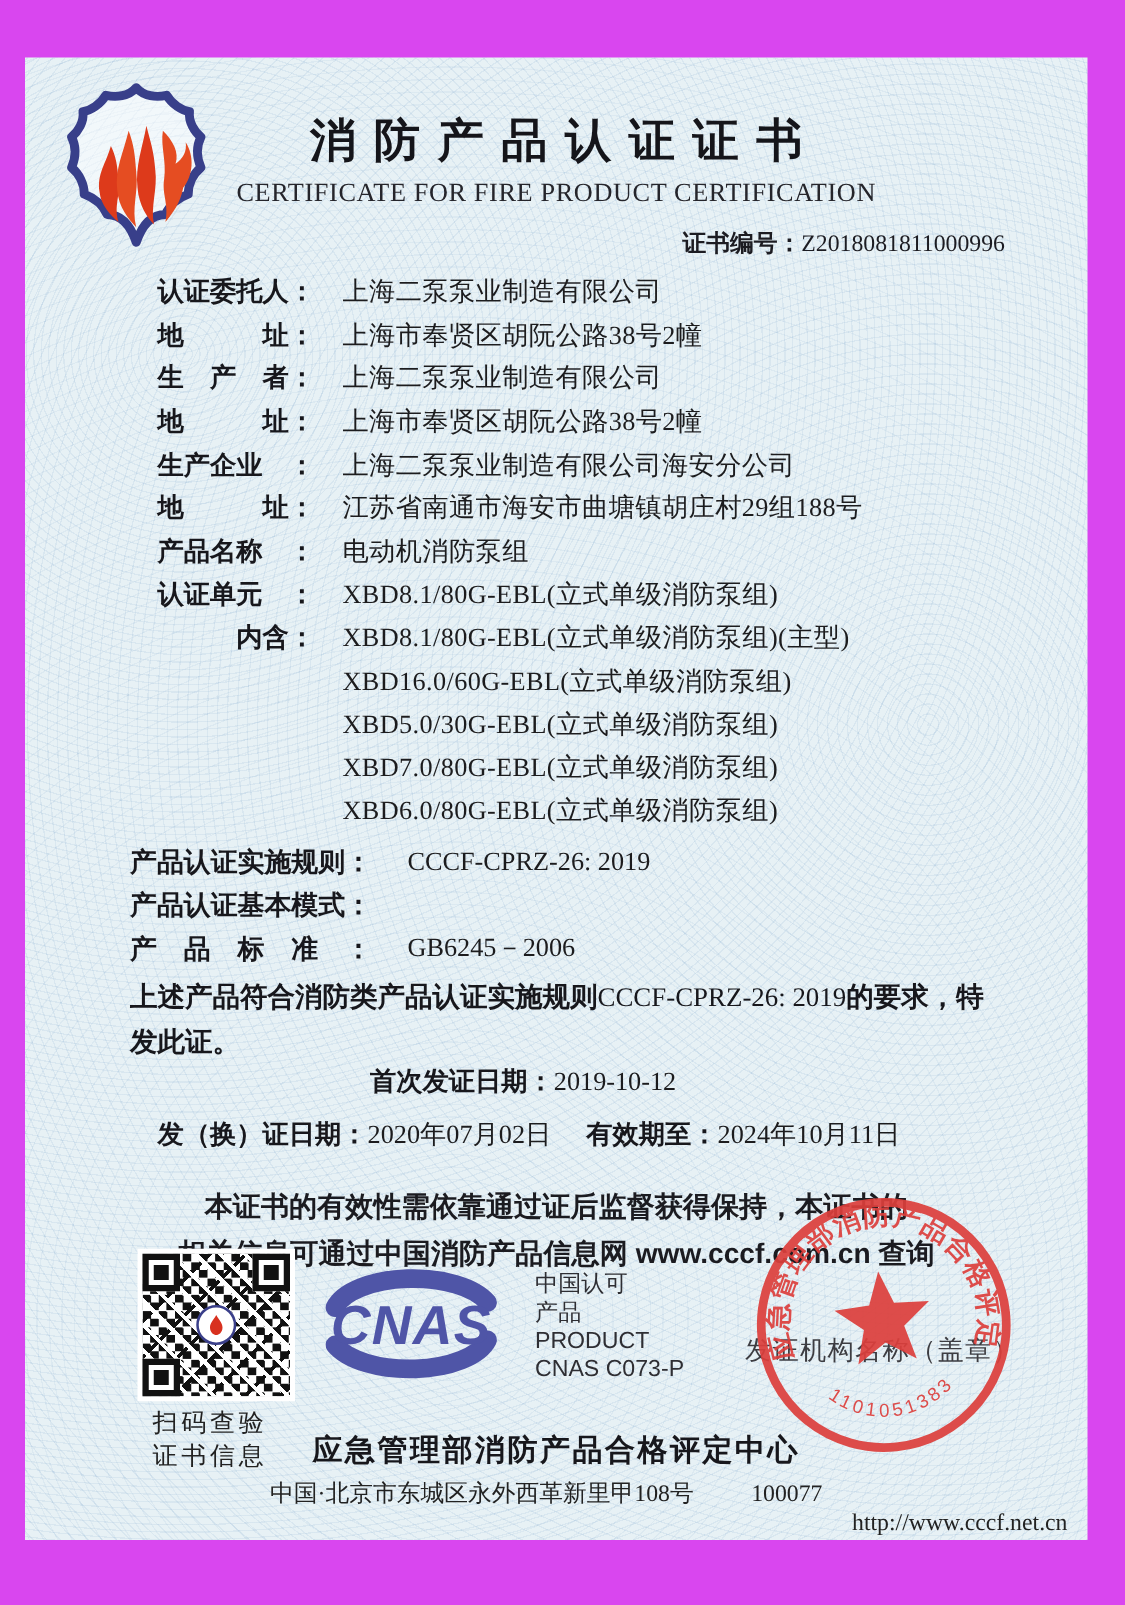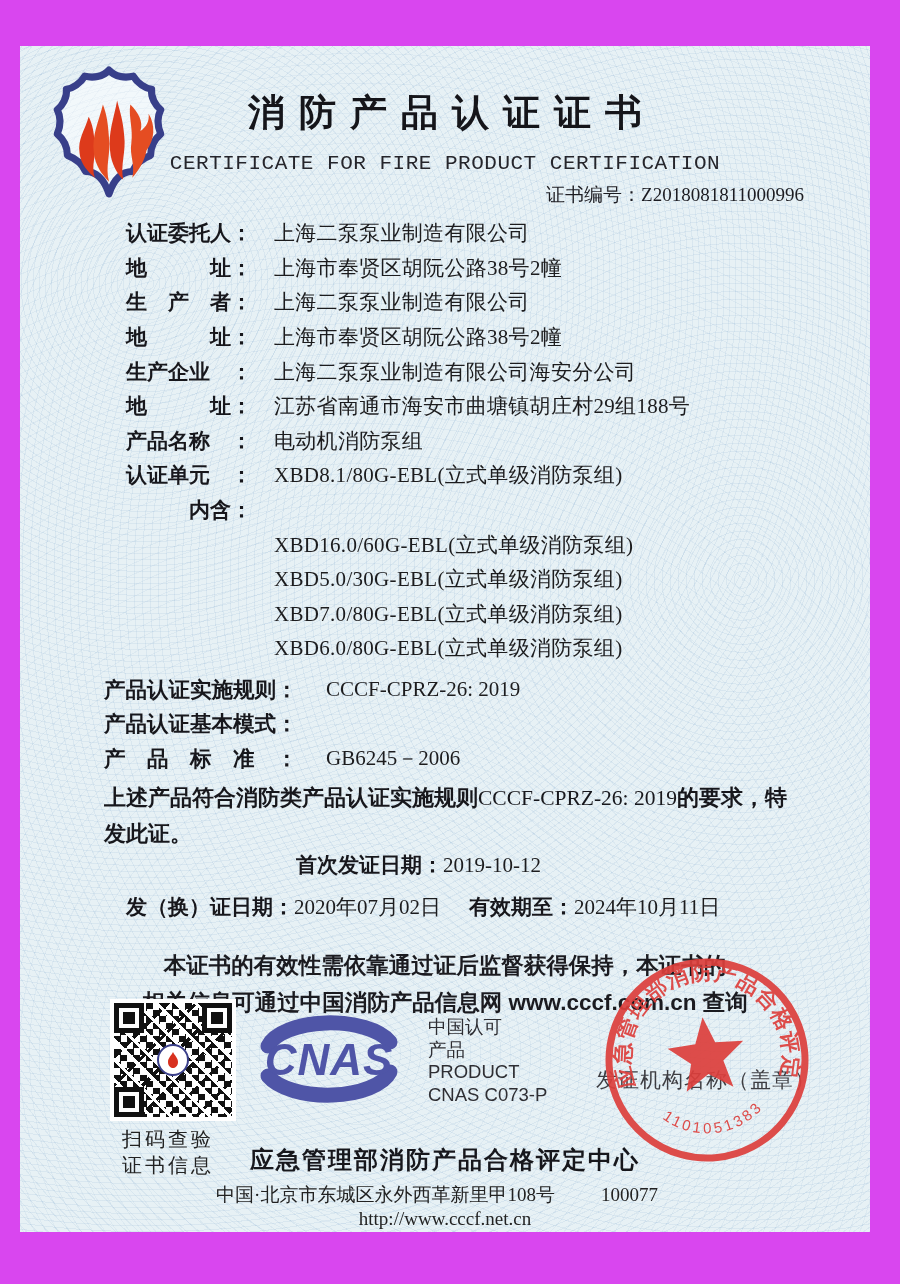--- a/index.html
+++ b/index.html
@@ -11,24 +11,24 @@
           repeating-radial-gradient(circle at 15% 20%, rgba(90,140,190,0.10) 0 1px, rgba(0,0,0,0) 1px 6px),
           repeating-radial-gradient(circle at 85% 45%, rgba(90,140,190,0.10) 0 1px, rgba(0,0,0,0) 1px 8px),
           repeating-radial-gradient(circle at 40% 85%, rgba(90,140,190,0.08) 0 1px, rgba(0,0,0,0) 1px 10px);}
 
   .logo{position:absolute;left:30px;top:18px;width:118px;height:138px;}
 
   .title{position:absolute;top:42px;left:0;right:0;text-align:center;
          font-family:"Liberation Sans","DejaVu Sans",sans-serif;font-weight:bold;
          font-size:37px;letter-spacing:14px;text-indent:14px;color:#15151a;}
   .subtitle{position:absolute;top:96px;left:0;right:0;text-align:center;
-            font-family:Liberation Mono, monospace;
-            font-size:21px;letter-spacing:0.5px;color:#25252b;margin-top:10px;}
+            font-family:Liberation Serif, serif;
+            font-size:21px;letter-spacing:0.5px;color:#25252b;}
   .cert-no{position:absolute;top:136px;right:66px;font-size:19px;color:#1c1c22;}
-  .cert-no .lbl{font-family:"Liberation Sans","DejaVu Sans",sans-serif;font-weight:normal;}
+  .cert-no .lbl{font-family:"Liberation Sans","DejaVu Sans",sans-serif;font-weight:bold;}
 
   .content{position:absolute;top:170px;left:0;width:100%;}
   .frow{display:flex;align-items:center;height:34.6px;padding-left:106px;}
   .frow .lbl{width:126px;font-family:"Liberation Sans","DejaVu Sans",sans-serif;
              font-weight:bold;font-size:21px;white-space:pre;color:#17171c;}
   .frow .val{margin-left:22px;font-size:21px;letter-spacing:0.3px;white-space:pre;}
 
   .rules{margin-top:6px;}
   .rrow{display:flex;align-items:center;height:34.6px;padding-left:84px;}
   .rrow .lbl{width:208px;font-family:"Liberation Sans","DejaVu Sans",sans-serif;
@@ -73,21 +73,21 @@
 
   
   .seal-label{position:absolute;left:576px;top:1020px;font-size:21px;letter-spacing:1px;color:#3d3d42;}
   .seal{position:absolute;left:581px;top:908px;width:212px;height:212px;opacity:0.92;transform:rotate(-6deg);}
 
   .footer-org{position:absolute;left:0;right:0;top:1098px;text-align:center;
               font-family:"Liberation Sans","DejaVu Sans",sans-serif;font-weight:bold;
               font-size:24px;letter-spacing:2px;color:#17171c;}
   .footer-addr{position:absolute;left:0;right:16px;top:1136px;text-align:center;font-size:19px;color:#222;}
   .footer-addr .pc{margin-left:46px;}
-  .footer-url{position:absolute;left:0;right:0;top:1162px;text-align:center;font-size:19px;color:#222;}
+  .footer-url{position:absolute;left:0;right:16px;top:1162px;text-align:right;font-size:19px;color:#222;}
 </style>
 </head>
 <body>
 
 <div class="page">
   <div class="cert">
 
     <svg class="logo" viewBox="0 0 116 136">
       <path d="M58,6 C64,13 74,14 82,12 C86,19 94,24 100,25 C99,33 104,41 109,45
                C105,53 106,62 109,69 C103,74 99,82 99,90 C91,93 84,99 81,106
@@ -136,20 +136,21 @@
       <div class="frow">
         <span class="lbl">产品名称　：</span>
         <span class="val">电动机消防泵组</span>
       </div>
       <div class="frow">
         <span class="lbl">认证单元　：</span>
         <span class="val">XBD8.1/80G-EBL(立式单级消防泵组)</span>
       </div>
       <div class="frow">
         <span class="lbl">　　　内含：</span>
+        <span class="val">XBD8.1/80G-EBL(立式单级消防泵组)(主型)</span>
       </div>
       <div class="frow">
         <span class="lbl"></span>
         <span class="val">XBD16.0/60G-EBL(立式单级消防泵组)</span>
       </div>
       <div class="frow">
         <span class="lbl"></span>
         <span class="val">XBD5.0/30G-EBL(立式单级消防泵组)</span>
       </div>
       <div class="frow">

